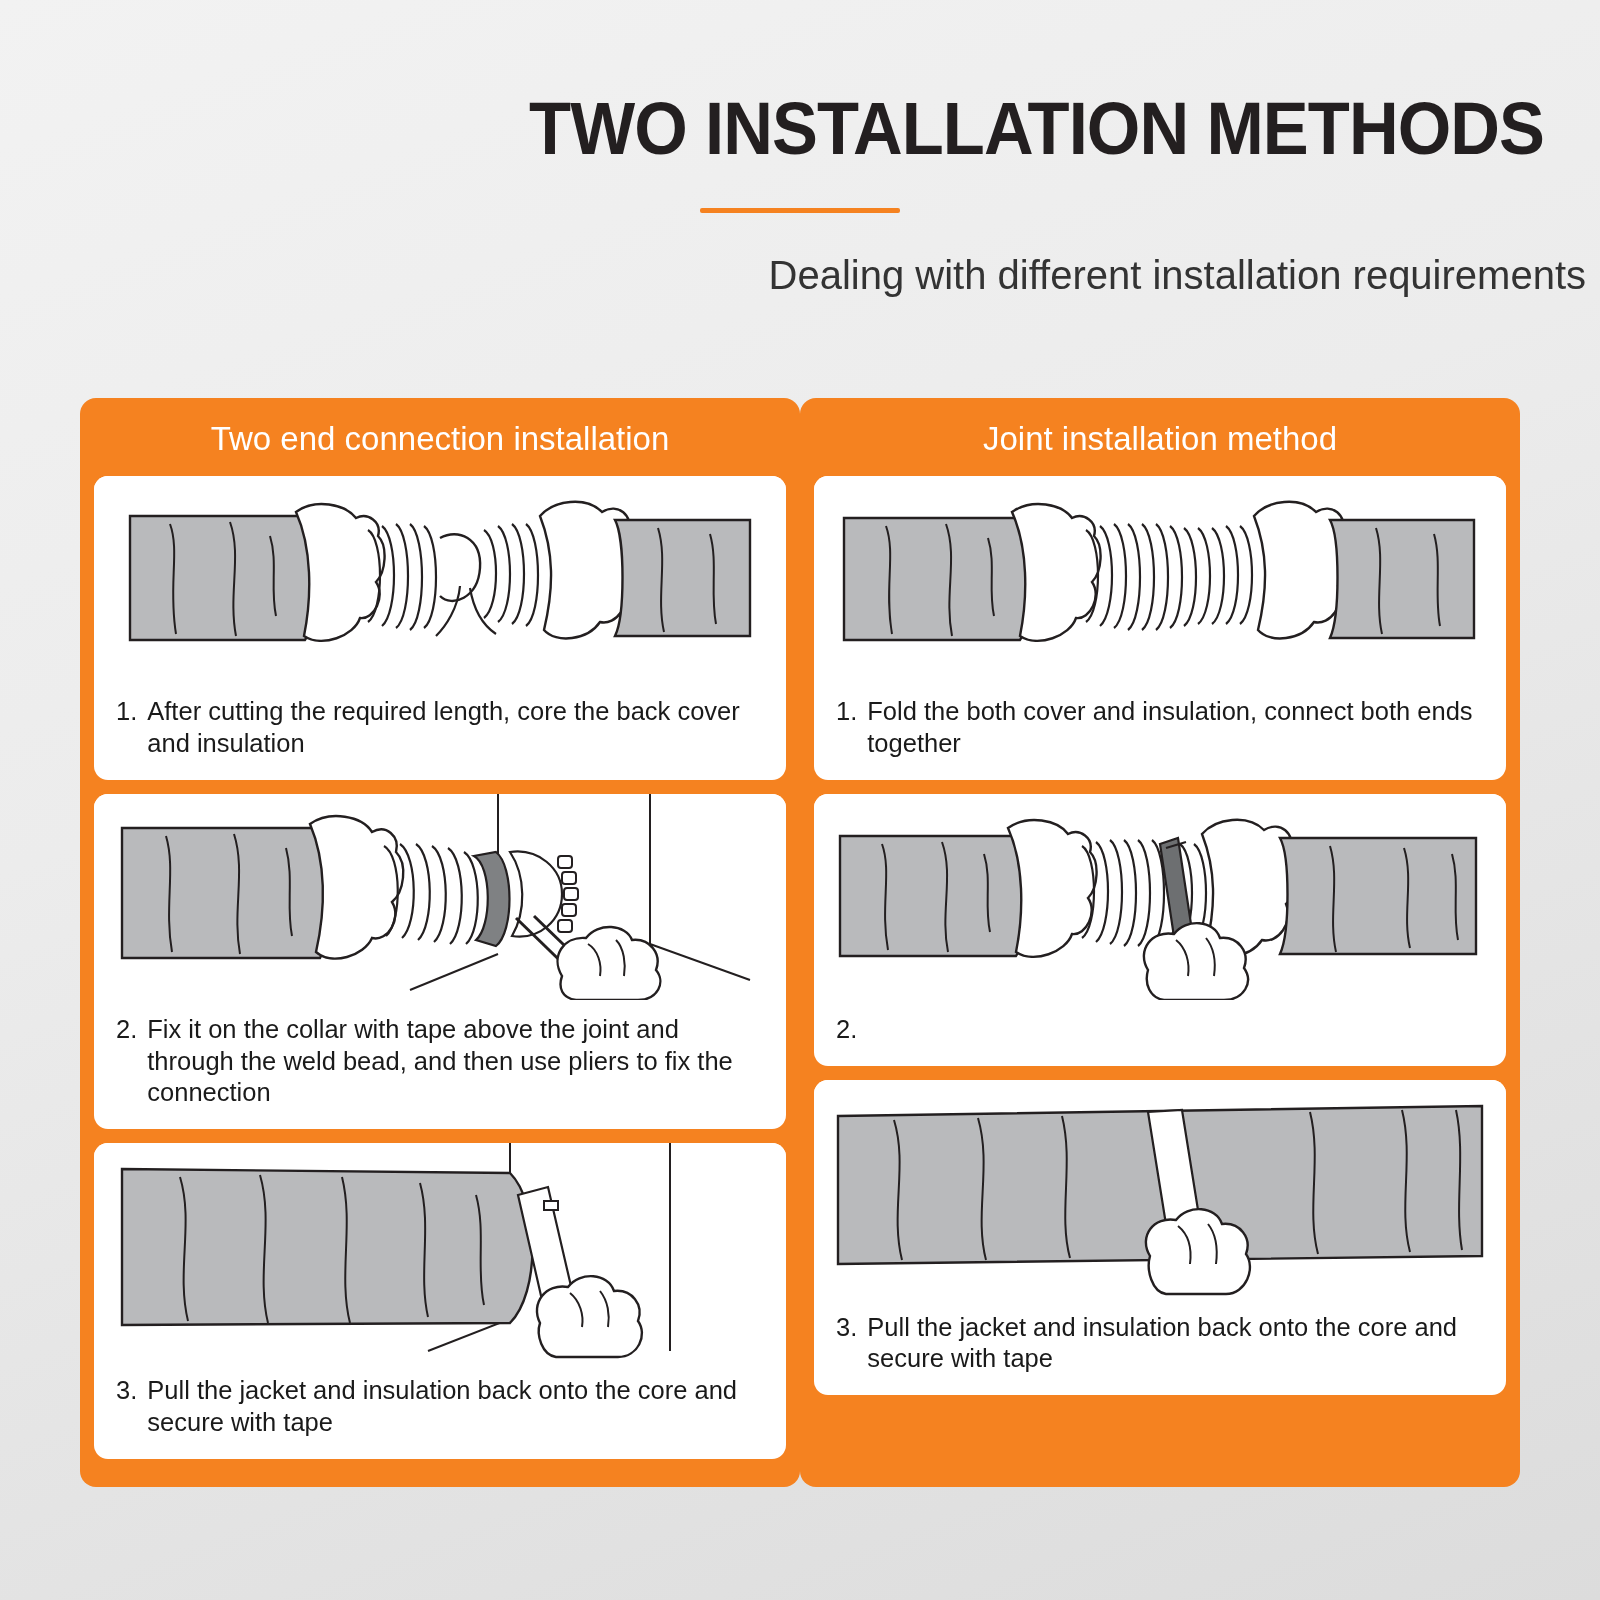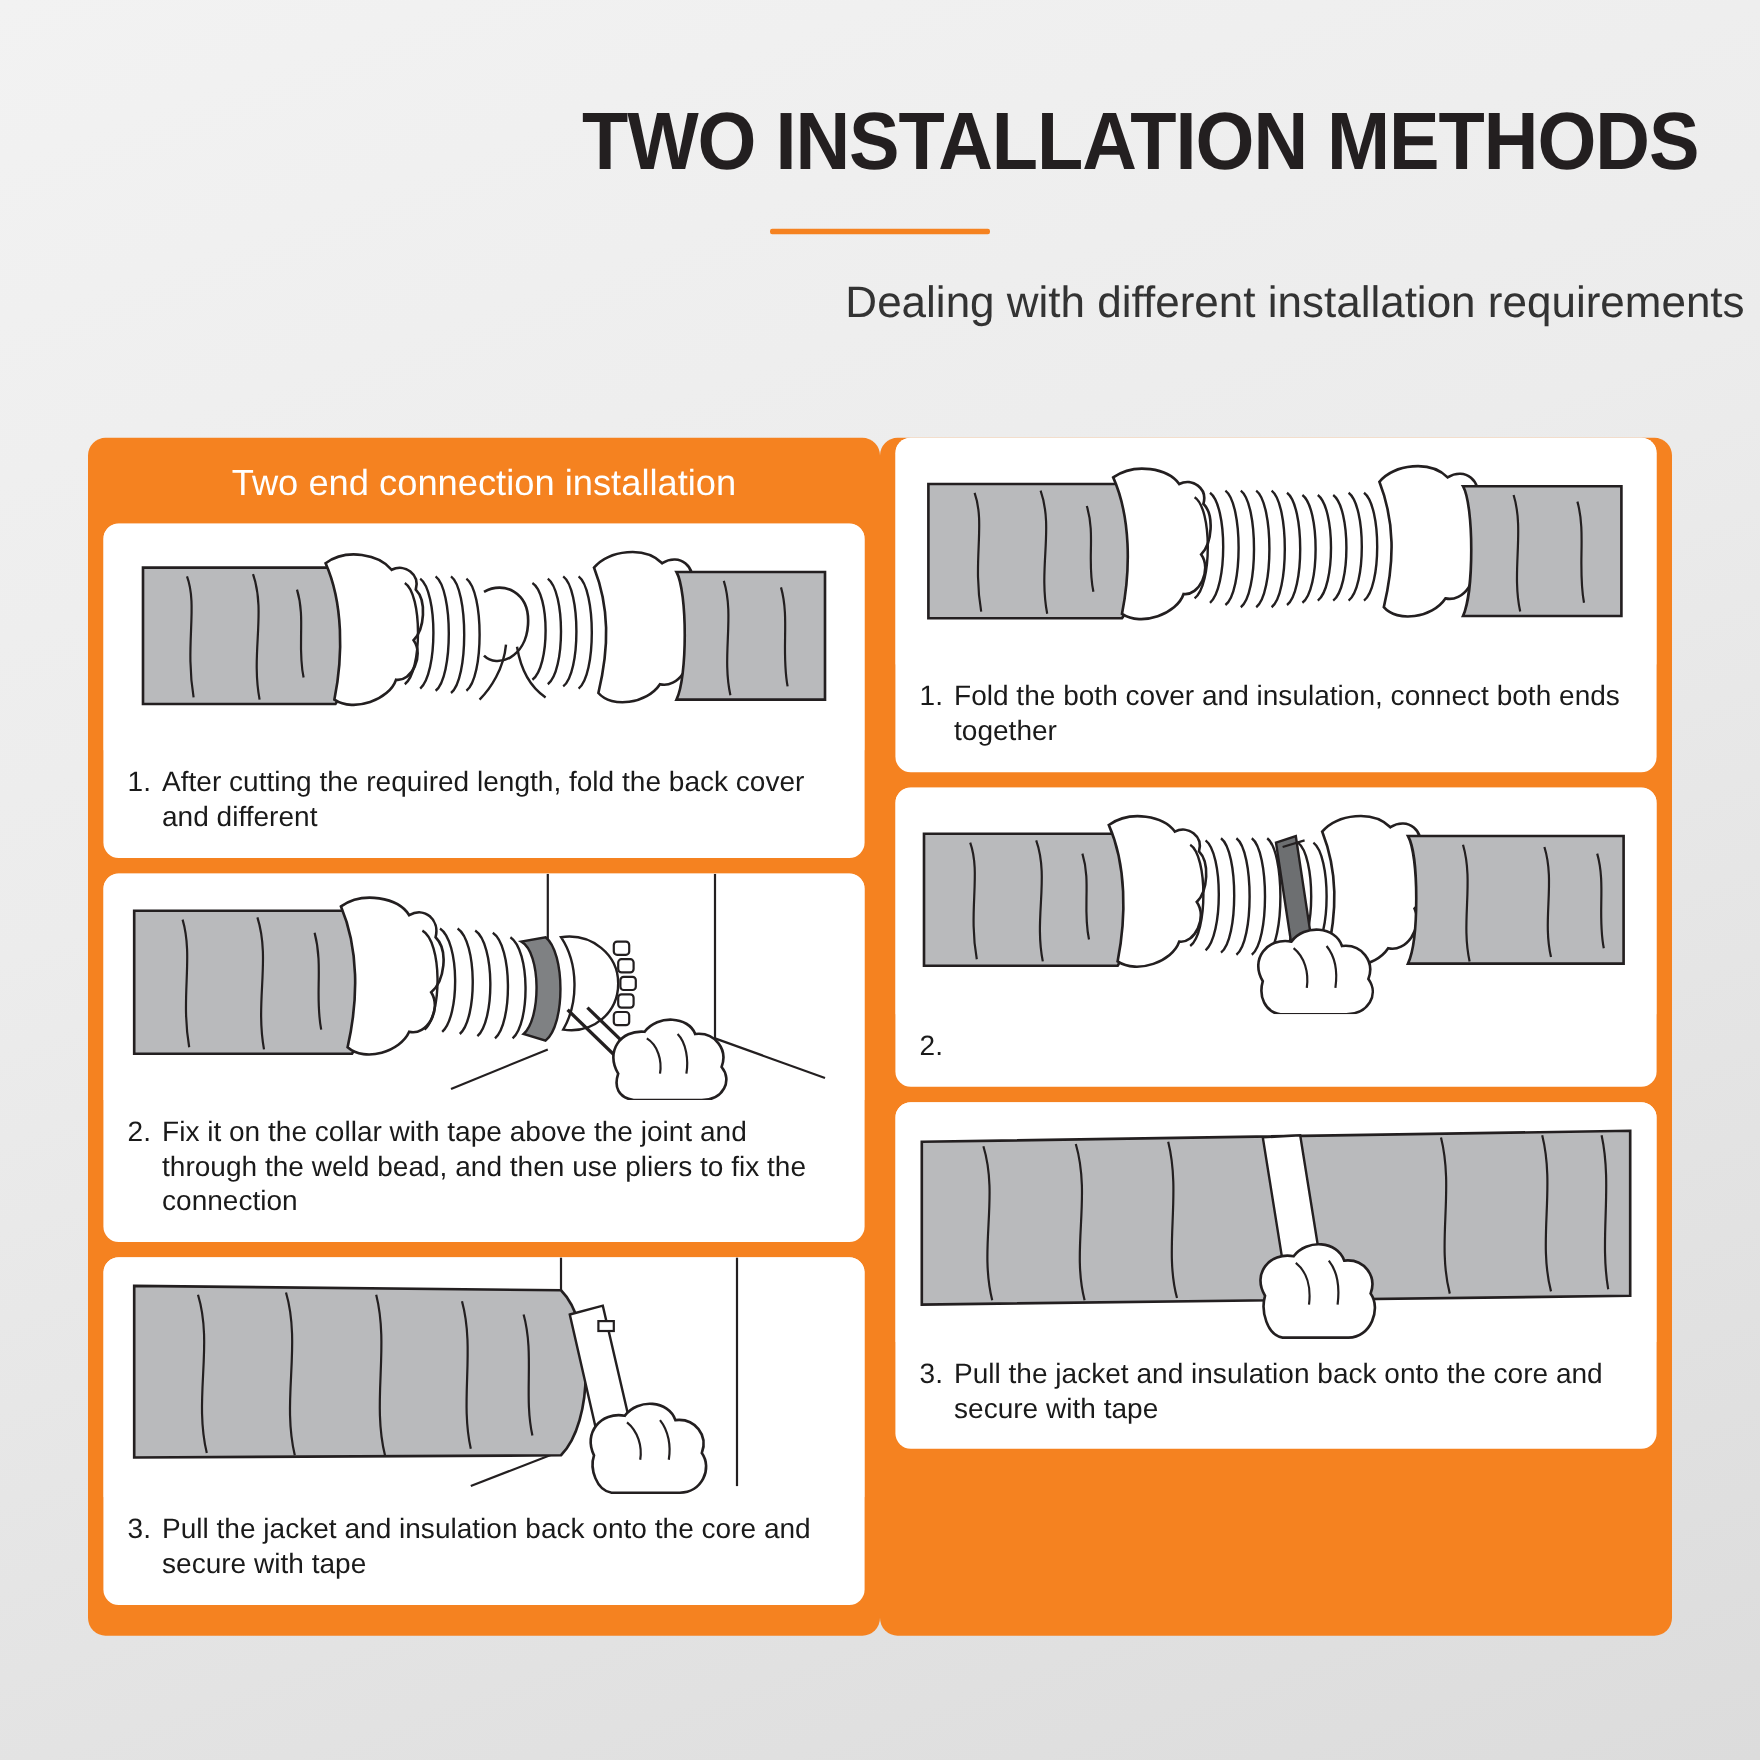--- a/index.html
+++ b/index.html
@@ -157,21 +157,21 @@
 
             <path d="M430 40 C444 24 476 20 492 36 C508 26 524 40 518 56 C530 70 526 100 514 110 C522 128 506 150 490 146 C478 164 446 168 434 154 C444 112 444 76 430 40 Z" fill="#ffffff" stroke="#231f20" stroke-width="2.4"></path>
 
             <path d="M505 44 L640 44 L640 160 L505 160 C515 140 515 62 505 44 Z" fill="#b9babc" stroke="#231f20" stroke-width="2.4"></path>
             <path d="M548 52 C558 84 546 120 554 156" fill="none" stroke="#231f20" stroke-width="2"></path>
             <path d="M600 58 C608 86 600 116 606 148" fill="none" stroke="#231f20" stroke-width="2"></path>
           </svg>
         </div>
         <div class="step-text">
           <span class="step-num">1.</span>
-          <span class="step-body">After cutting the required length, fold the back cover and different</span>
+          <span class="step-body">After cutting the required length, core the back cover and insulation</span>
         </div>
       </div>
 
       <div class="step-card">
         <div class="step-illustration">
           <svg viewBox="0 0 660 206" preserveAspectRatio="xMidYMid meet">
 
             <g stroke="#231f20" stroke-width="2" fill="none">
               <path d="M388 0 L388 70"></path>
               <path d="M540 0 L540 196"></path>
@@ -247,20 +247,21 @@
           </svg>
         </div>
         <div class="step-text">
           <span class="step-num">3.</span>
           <span class="step-body">Pull the jacket and insulation back onto the core and secure with tape</span>
         </div>
       </div>
     </div>
 
     <div class="method-card">
+      <div class="method-title">Joint installation method</div>
 
       <div class="step-card">
         <div class="step-illustration">
           <svg viewBox="0 0 660 206" preserveAspectRatio="xMidYMid meet">
             <path d="M14 42 L190 42 C200 54 200 152 190 164 L14 164 Z" fill="#b9babc" stroke="#231f20" stroke-width="2.4"></path>
             <path d="M56 50 C66 78 54 112 62 158" fill="none" stroke="#231f20" stroke-width="2"></path>
             <path d="M116 48 C128 82 114 118 122 160" fill="none" stroke="#231f20" stroke-width="2"></path>
             <path d="M158 62 C166 88 158 112 164 140" fill="none" stroke="#231f20" stroke-width="2"></path>
 
             <path d="M182 36 C202 22 232 28 242 42 C254 36 268 46 264 60 C274 70 272 96 262 106 C272 120 260 144 246 142 C240 160 208 172 190 160 C198 120 198 72 182 36 Z" fill="#ffffff" stroke="#231f20" stroke-width="2.4"></path>

